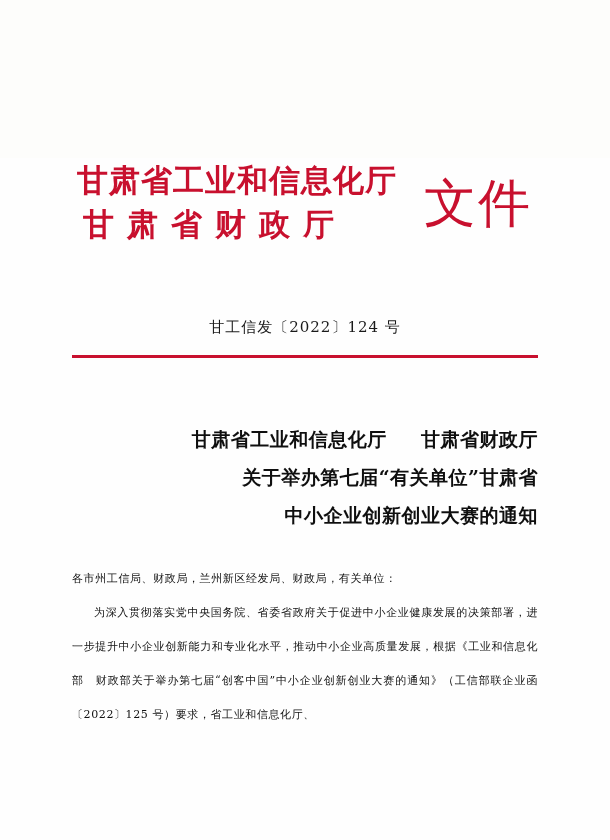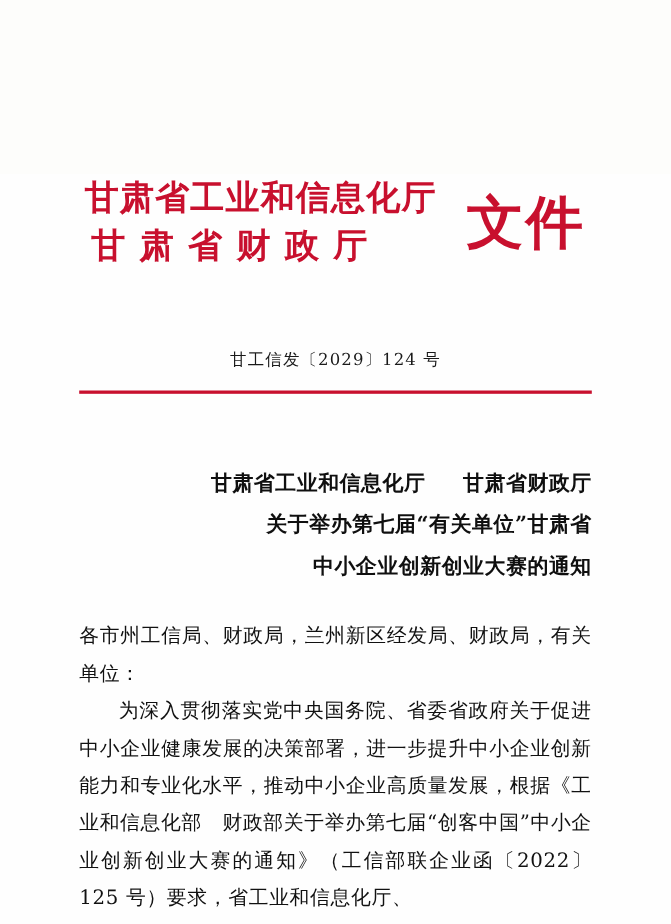--- a/index.html
+++ b/index.html
@@ -41,21 +41,21 @@
   }
   .org-line-2 {
     letter-spacing: 13px;
     padding-left: 6px;
   }
   .wenjian {
     position: absolute;
     right: 6px;
     top: 16px;
     color: #c8102e;
-    font-weight: bold;
+    font-weight: normal;
     font-size: 52px;
     letter-spacing: 2px;
     line-height: 58px;
     font-family: "DejaVu Serif", "Liberation Serif", serif;
   }
 
   
   .doc-number {
     margin-top: 52px;
     text-align: center;
@@ -83,21 +83,21 @@
     font-family: "DejaVu Serif", "Liberation Serif", serif;
   }
   .title-line span.gap {
     display: inline-block;
     width: 20px;
   }
 
   
   .body-block {
     margin-top: 28px;
-    font-size: 18px;
+    font-size: 11px;
     line-height: 34px;
     color: #111;
     letter-spacing: 0.6px;
     text-align: justify;
     font-family: "DejaVu Serif", "Liberation Serif", serif;
   }
   .body-block p {
     margin: 0;
   }
   .indent2 {
@@ -110,21 +110,21 @@
 <div class="page">
 
   <div class="masthead">
     <div class="org-lines">
       <div class="org-line-1">甘肃省工业和信息化厅</div>
       <div class="org-line-2">甘肃省财政厅</div>
     </div>
     <div class="wenjian">文件</div>
   </div>
 
-  <div class="doc-number">甘工信发〔2029〕124 号</div>
+  <div class="doc-number">甘工信发〔2022〕124 号</div>
 
   <div class="red-rule"></div>
 
   <div class="title-block">
     <div class="title-line">
       <span>甘肃省工业和信息化厅</span>
       <span class="gap"></span>
       <span>甘肃省财政厅</span>
     </div>
     <div class="title-line">关于举办第七届“有关单位”甘肃省</div>

